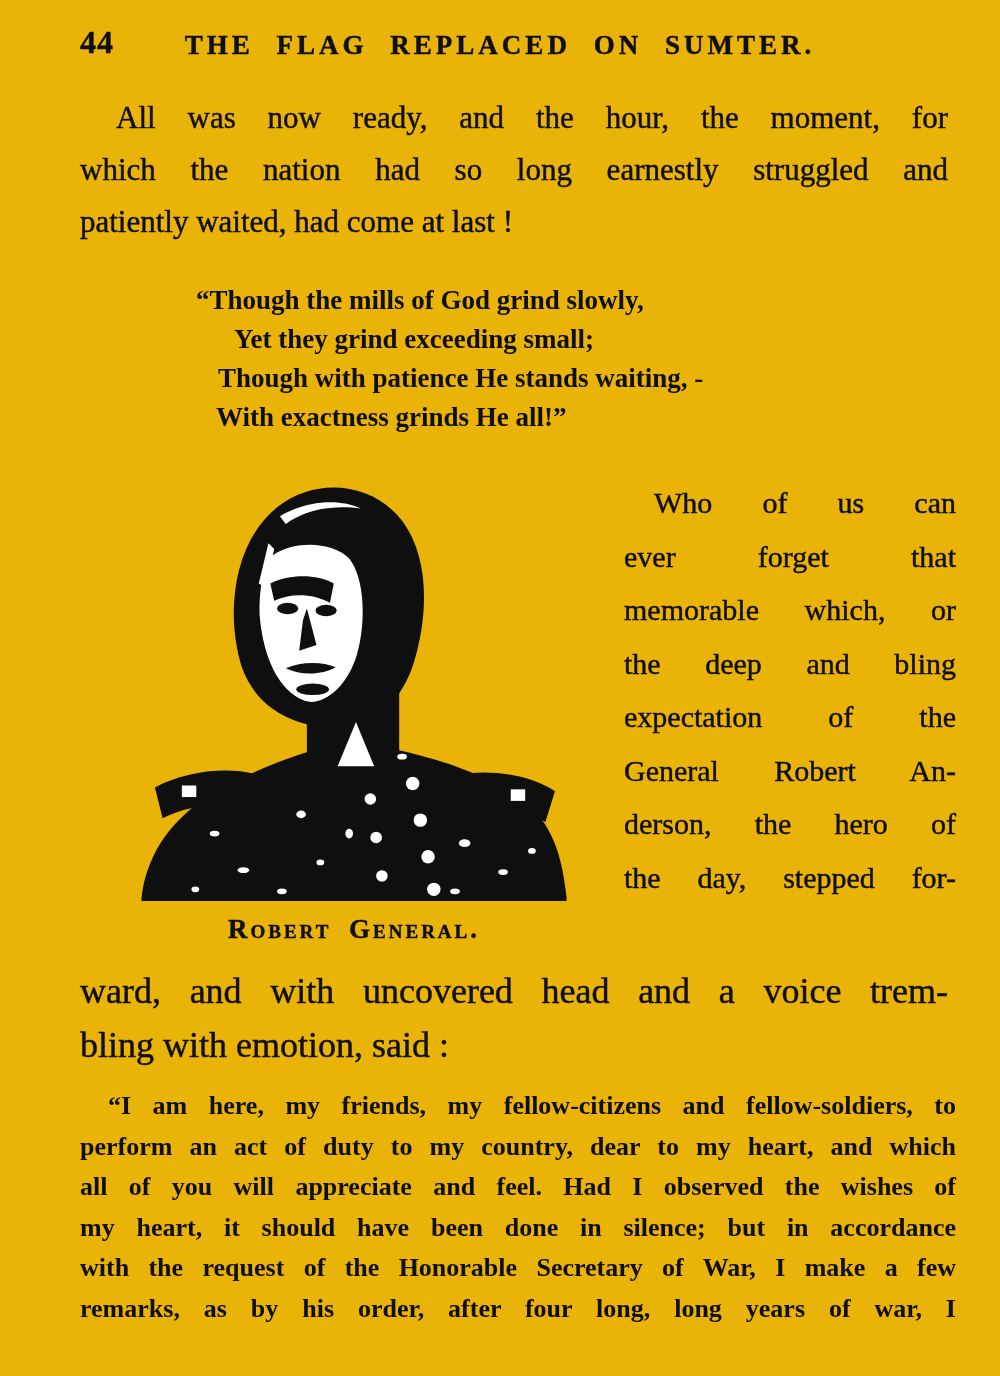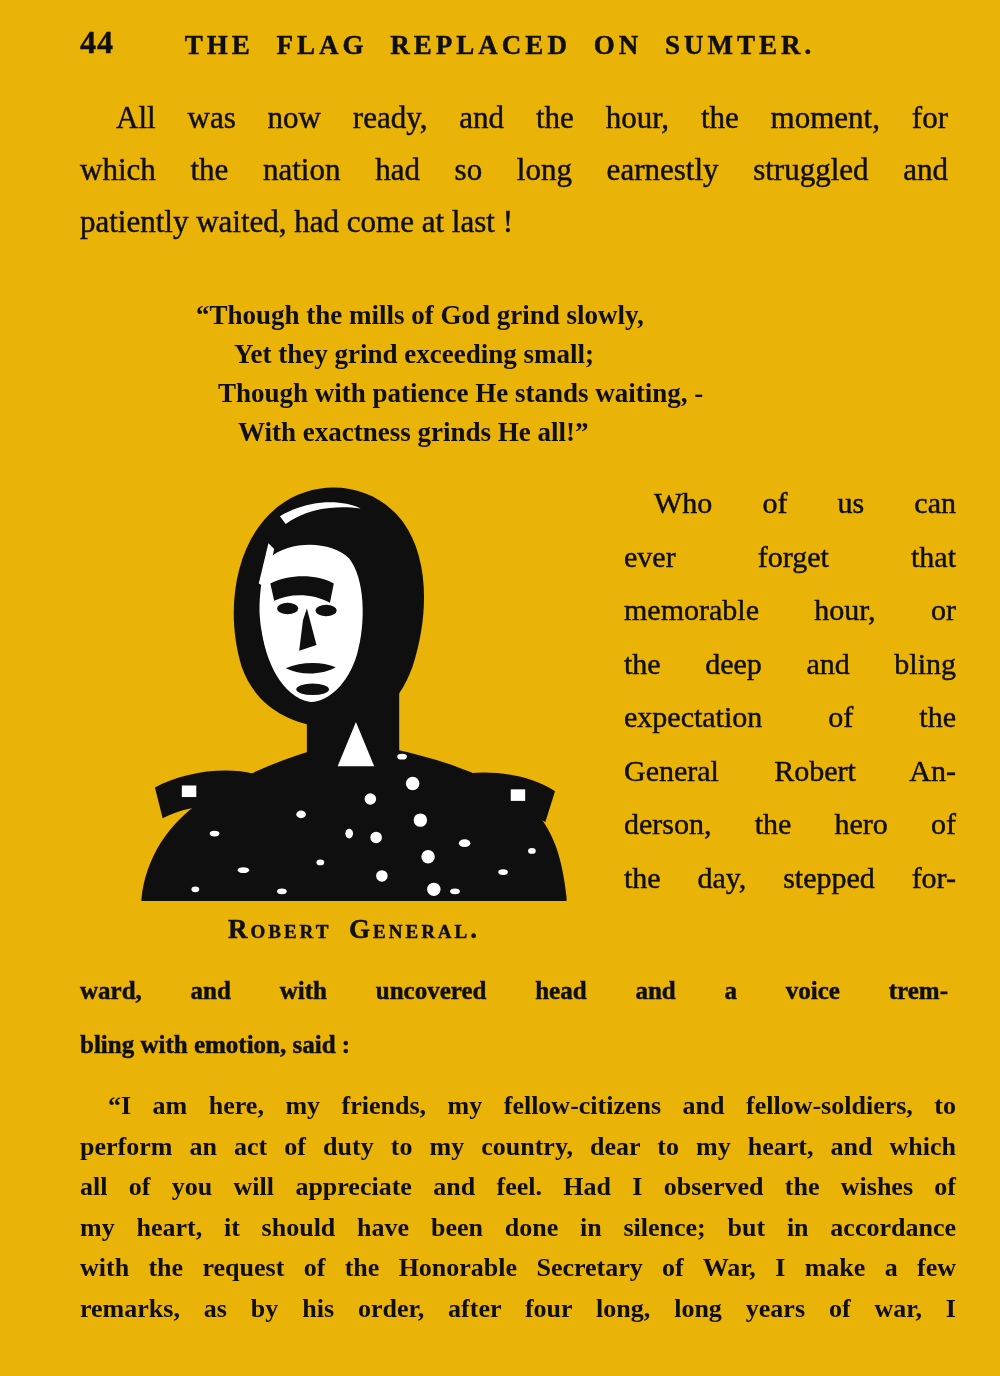--- a/index.html
+++ b/index.html
@@ -31,28 +31,28 @@
   .jline { text-align: justify; text-align-last: justify; }
   .plain { text-align: center; text-align-last: left; }
   .ind   { text-indent: 36px; }
   
   .para1 {
     position: absolute; left: 80px; top: 92px; width: 868px;
     font-size: 31px; line-height: 52px;
   }
   
   .poem {
-    position: absolute; left: 196px; top: 296px;
+    position: absolute; left: 196px; top: 281px;
     font-size: 27px; line-height: 39px; font-weight: bold;
     -webkit-text-stroke: 0;
   }
   .poem .pm0 { margin-left: 0; }
   .poem .pm1 { margin-left: 38px; }
   .poem .pm2 { margin-left: 22px; }
-  .poem .pm3 { margin-left: 42px; }
+  .poem .pm3 { margin-left: 20px; }
   
   .figure {
     position: absolute; left: 128px; top: 466px; width: 452px;
     text-align: center;
   }
   .figure svg { display: block; margin: 0 auto; }
   .caption {
     margin-top: 10px;
     font-variant: small-caps;
     font-weight: bold;
@@ -62,21 +62,21 @@
   }
   
   .rightcol {
     position: absolute; left: 624px; top: 476px; width: 332px;
     font-size: 30px; line-height: 53.5px;
   }
   .rightcol .ind { text-indent: 30px; }
   
   .para2 {
     position: absolute; left: 80px; top: 964px; width: 868px;
-    font-size: 25px; line-height: 54px; font-weight: bold;
+    font-size: 36px; line-height: 54px;
   }
   
   .quote {
     position: absolute; left: 80px; top: 1086px; width: 876px;
     font-size: 26px; line-height: 40.5px; font-weight: bold;
     -webkit-text-stroke: 0;
   }
   .quote .ind { text-indent: 28px; }
 </style>
 </head>
@@ -154,21 +154,21 @@
       <ellipse fill="#ffffff" cx="340" cy="442" rx="5" ry="3"></ellipse>
       <ellipse fill="#ffffff" cx="230" cy="382" rx="4" ry="5"></ellipse>
       <ellipse fill="#ffffff" cx="285" cy="302" rx="5" ry="3"></ellipse>
     </svg>
     <div class="caption">Robert General.</div>
   </div>
 
   <div class="rightcol">
     <div class="jline ind">Who of us can</div>
     <div class="jline">ever forget that</div>
-    <div class="jline">memorable hour, or</div>
+    <div class="jline">memorable which, or</div>
     <div class="jline">the deep and bling</div>
     <div class="jline">expectation of the</div>
     <div class="jline">General Robert An-</div>
     <div class="jline">derson, the hero of</div>
     <div class="jline">the day, stepped for-</div>
   </div>
 
   <div class="para2">
     <div class="jline">ward, and with uncovered head and a voice trem-</div>
     <div class="plain">bling with emotion, said :</div>

